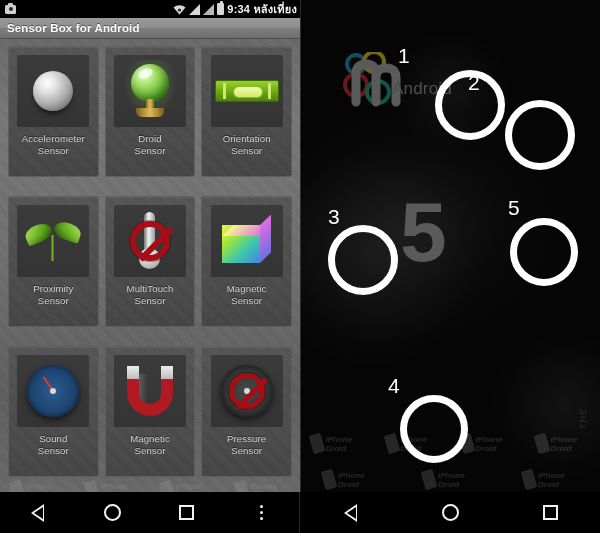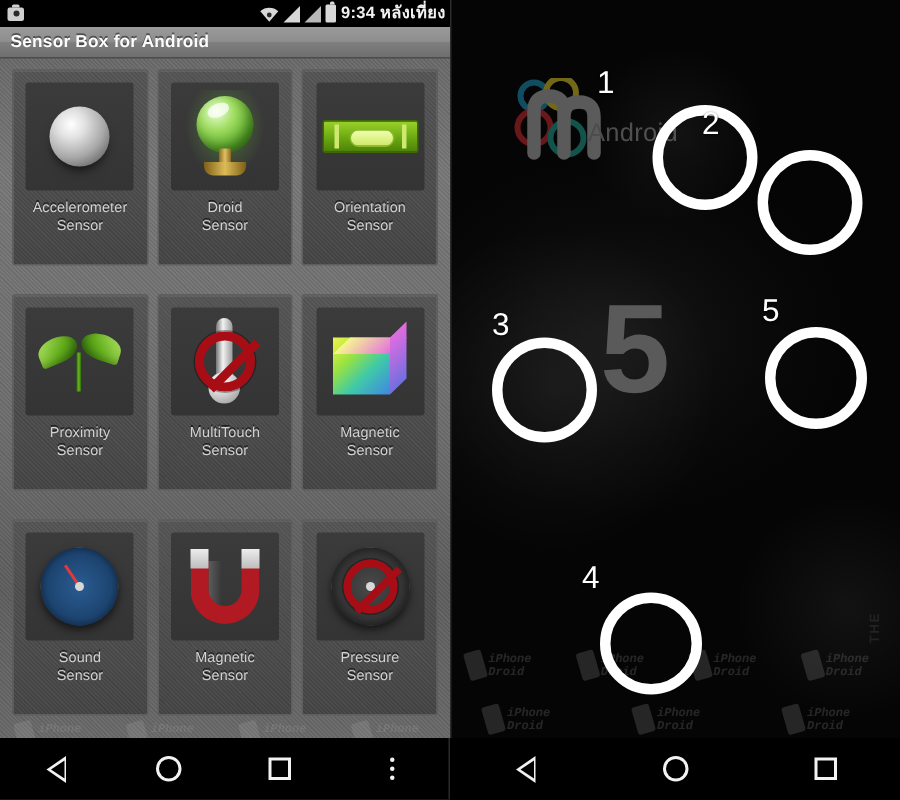--- a/index.html
+++ b/index.html
@@ -66,21 +66,21 @@
     position:relative; height:454px; overflow:hidden;
     background:
       repeating-linear-gradient(45deg, rgba(0,0,0,.06) 0 1px, rgba(255,255,255,.035) 1px 2px),
       linear-gradient(to bottom,#6a6a6a 0%,#787878 16%,#6f6f6f 52%,#5f5f5f 78%,#6a6a6a 100%);
   }
   .wm-row {
     position:absolute; left:0; right:0; display:flex; justify-content:space-around;
     opacity:.09; pointer-events:none;
   }
   .wm-row.l-a { top:440px; }
-  .wm-l { width:58px; height:26px; position:relative;font-family:Liberation Mono, monospace; }
+  .wm-l { width:58px; height:26px; position:relative; }
   .wm-l .ph { position:absolute; left:2px; top:2px; width:12px; height:19px;
     background:#fff; border-radius:2px; transform:rotate(-16deg); }
   .wm-l .tx { position:absolute; left:17px; top:3px; color:#fff; font-size:8px;
     font-style:italic; font-weight:bold; line-height:9px; }
 
   .grid {
     position:relative; display:grid; grid-template-columns:repeat(3,1fr);
     grid-template-rows:repeat(3,150px); padding:6px 5px 0 5px; z-index:2;
   }
   .tile {

